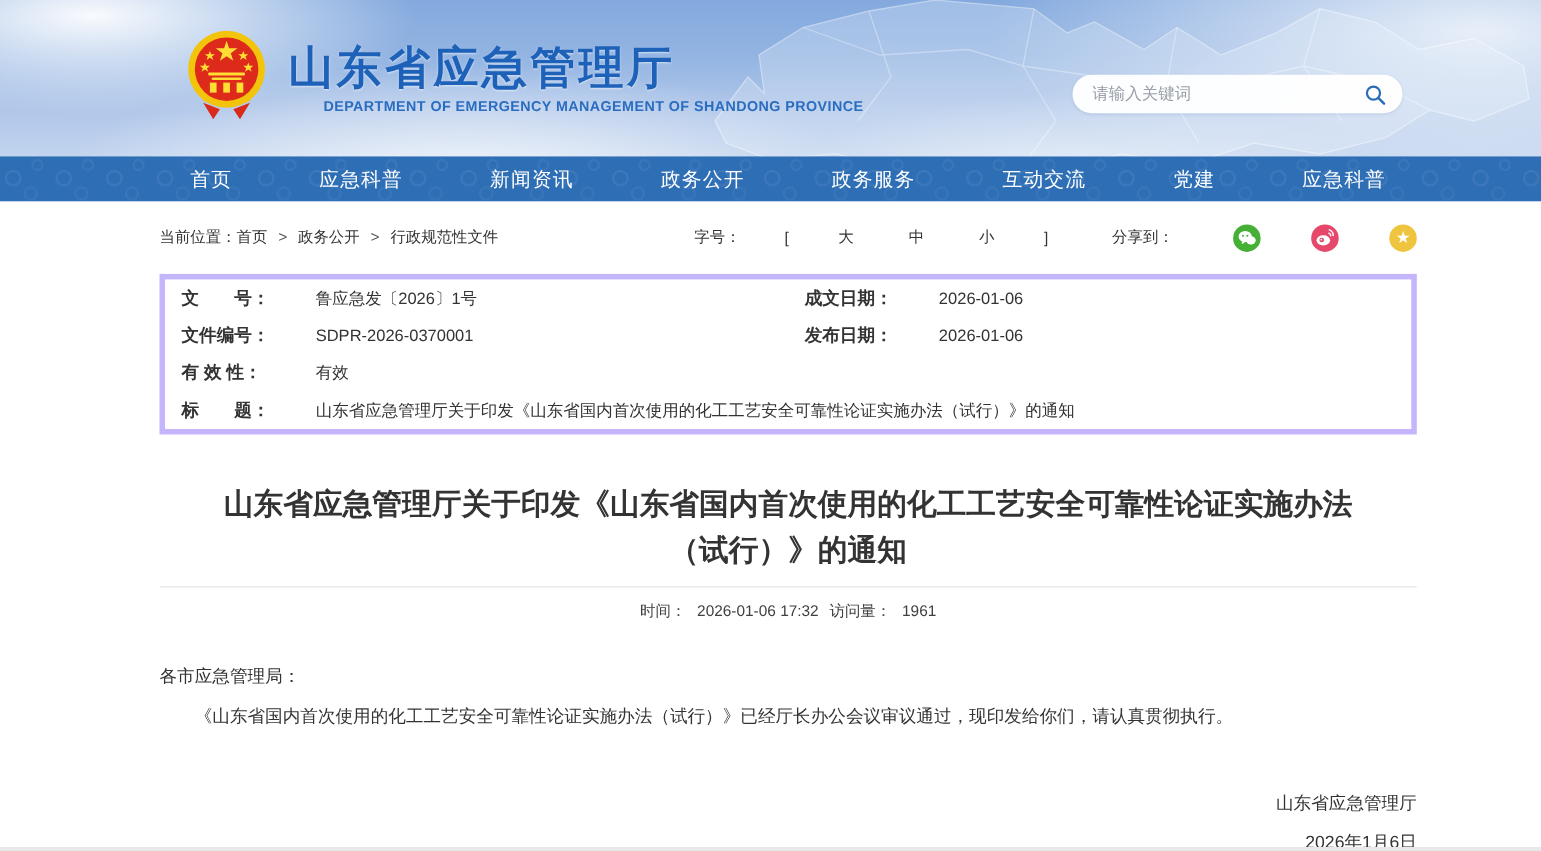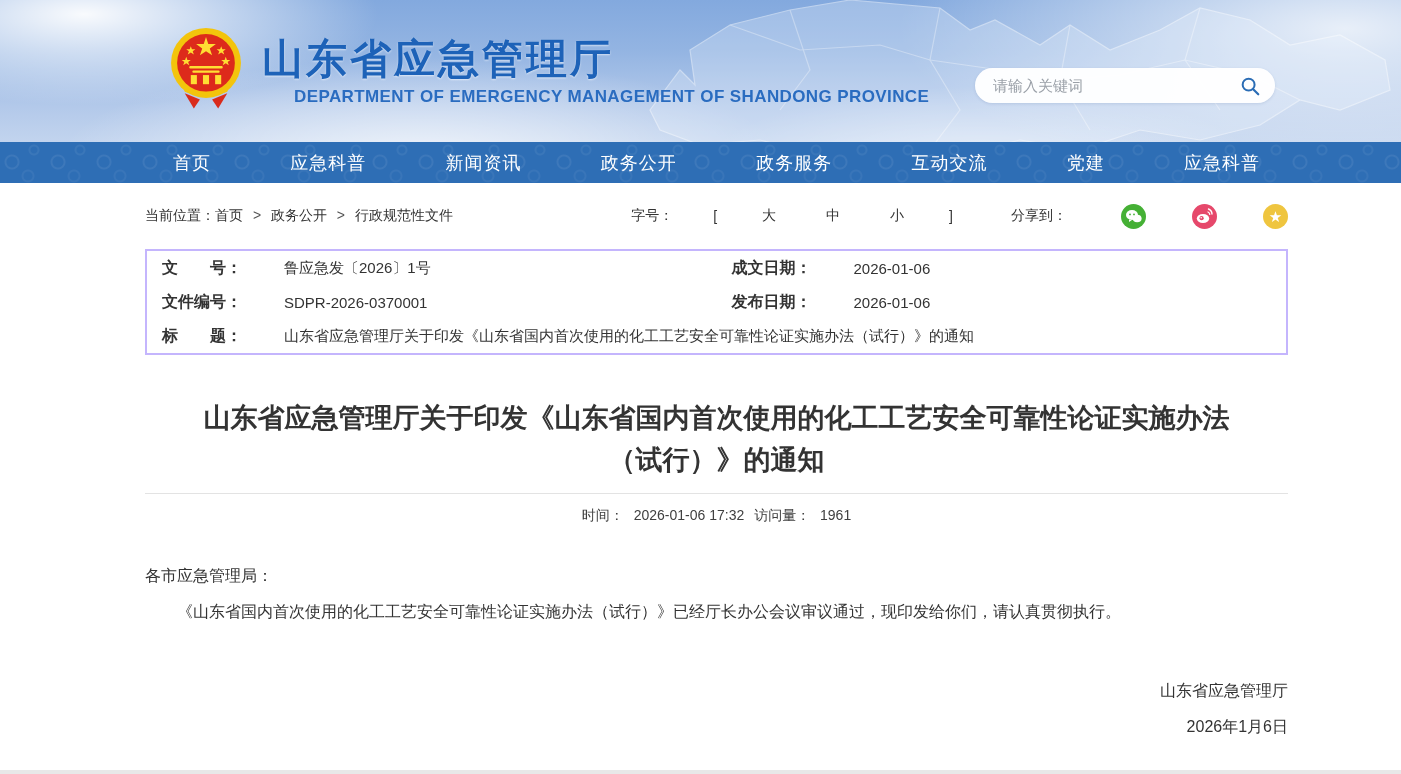--- a/index.html
+++ b/index.html
@@ -13,21 +13,21 @@
       radial-gradient(ellipse 520px 150px at 30% 115%, rgba(255,255,255,.75), rgba(255,255,255,0) 70%),
       radial-gradient(ellipse 620px 210px at 96% 20%, rgba(255,255,255,.8), rgba(255,255,255,0) 72%),
       radial-gradient(ellipse 400px 120px at 70% 120%, rgba(255,255,255,.6), rgba(255,255,255,0) 70%),
       linear-gradient(180deg,#83a9de 0%, #93b4e2 35%, #b3c9ea 75%, #c2d4ee 100%);
   }
   .sky-map { position:absolute; left:640px; top:-10px; opacity:.5; pointer-events:none; }
   .brand { position:absolute; left:168px; top:26px; display:flex; align-items:center; }
   .emblem { width:76px; height:86px; margin-right:18px; }
   .brand-cn { font-size:41px; font-weight:bold; color:#1d62b8; letter-spacing:3px;
     text-shadow:0 1px 2px rgba(255,255,255,.6); }
-  .brand-en { font-size:17px; font-weight:bold; color:#2a6cc0; letter-spacing:.4px; margin-top:0;padding-left:32px; }
+  .brand-en { font-size:13px; font-weight:bold; color:#2a6cc0; letter-spacing:.4px; margin-top:0;padding-left:32px; }
   .search-box { position:absolute; left:975px; top:68px; width:300px; height:35px;
     background:rgba(255,255,255,.96); border-radius:18px; display:flex; align-items:center;
     padding:0 14px 0 18px; box-shadow:0 1px 3px rgba(60,90,140,.15); }
   .search-box input { flex:1; border:none; outline:none; background:transparent;
     font-size:15px; color:#333; font-family:inherit; }
   .search-box input::placeholder { color:#9aa0a8; }
   .search-btn { width:22px; height:22px; cursor:pointer; flex:0 0 auto; }
 
   
   .main-nav { height:41px; background-color:#2e6eb5;
@@ -52,21 +52,21 @@
   .share-label { margin-left:18px; margin-right:8px; }
   .share-icon { width:25px; height:25px; border-radius:50%; margin-left:6px; cursor:pointer;
     display:flex; align-items:center; justify-content:center; }
   .share-wechat { background:#45b035; }
   .share-weibo  { background:#e6486b; }
   .share-qzone  { background:#efc53f; }
   .share-icon svg { display:block; }
   .share-qzone .star-glyph { color:#fff; font-size:15px; line-height:1; }
 
   
-  .doc-meta { border:2px solid #c4b5fd; }
+  .doc-meta { border:5px solid #c4b5fd; }
   .meta-row { display:flex; min-height:34px; align-items:center; }
   .meta-cell { display:flex; align-items:center; width:50%; }
   .meta-cell.full { width:100%; }
   .meta-label { font-weight:bold; color:#333; font-size:16px; padding-left:15px;
     width:115px; flex:0 0 auto; white-space:pre; }
   .meta-value { color:#333; font-size:15px; padding-left:22px; }
 
   
   .doc-title { margin-top:42px; text-align:center; font-size:27px; font-weight:bold;
     color:#333; line-height:42px; }
@@ -200,20 +200,26 @@
         <span class="meta-label">文件编号：</span>
         <span class="meta-value">SDPR-2026-0370001</span>
       </div>
       <div class="meta-cell">
         <span class="meta-label">发布日期：</span>
         <span class="meta-value">2026-01-06</span>
       </div>
     </div>
     <div class="meta-row">
       <div class="meta-cell full">
+        <span class="meta-label">有 效 性：</span>
+        <span class="meta-value">有效</span>
+      </div>
+    </div>
+    <div class="meta-row">
+      <div class="meta-cell full">
         <span class="meta-label">标　　题：</span>
         <span class="meta-value">山东省应急管理厅关于印发《山东省国内首次使用的化工工艺安全可靠性论证实施办法（试行）》的通知</span>
       </div>
     </div>
   </div>
 
   <h1 class="doc-title">
     <span>山东省应急管理厅关于印发《山东省国内首次使用的化工工艺安全可靠性论证实施办法</span><br>
     <span>（试行）》的通知</span>
   </h1>

